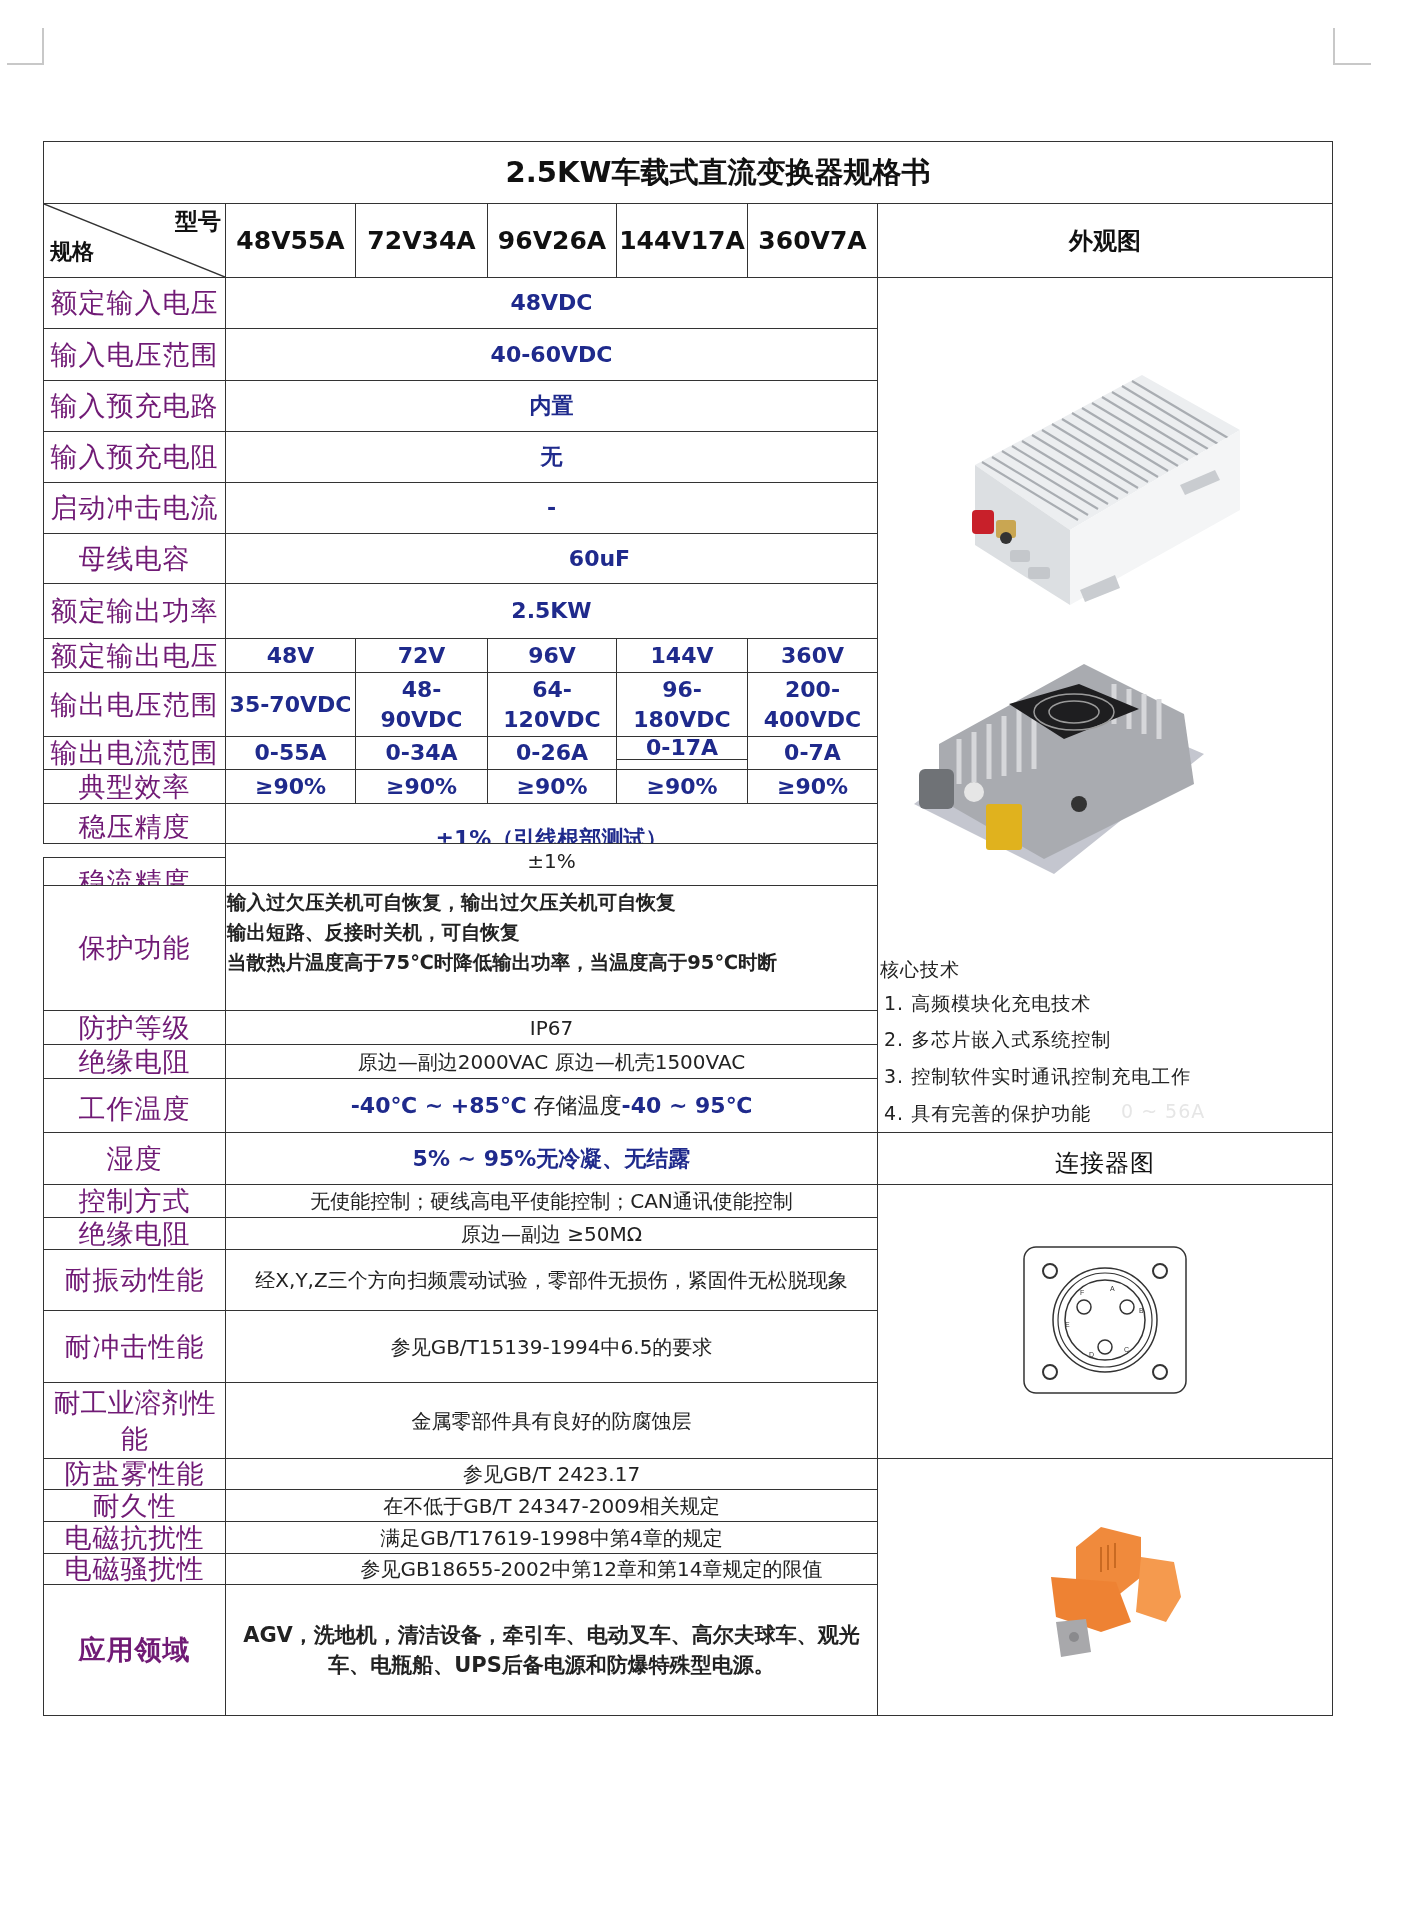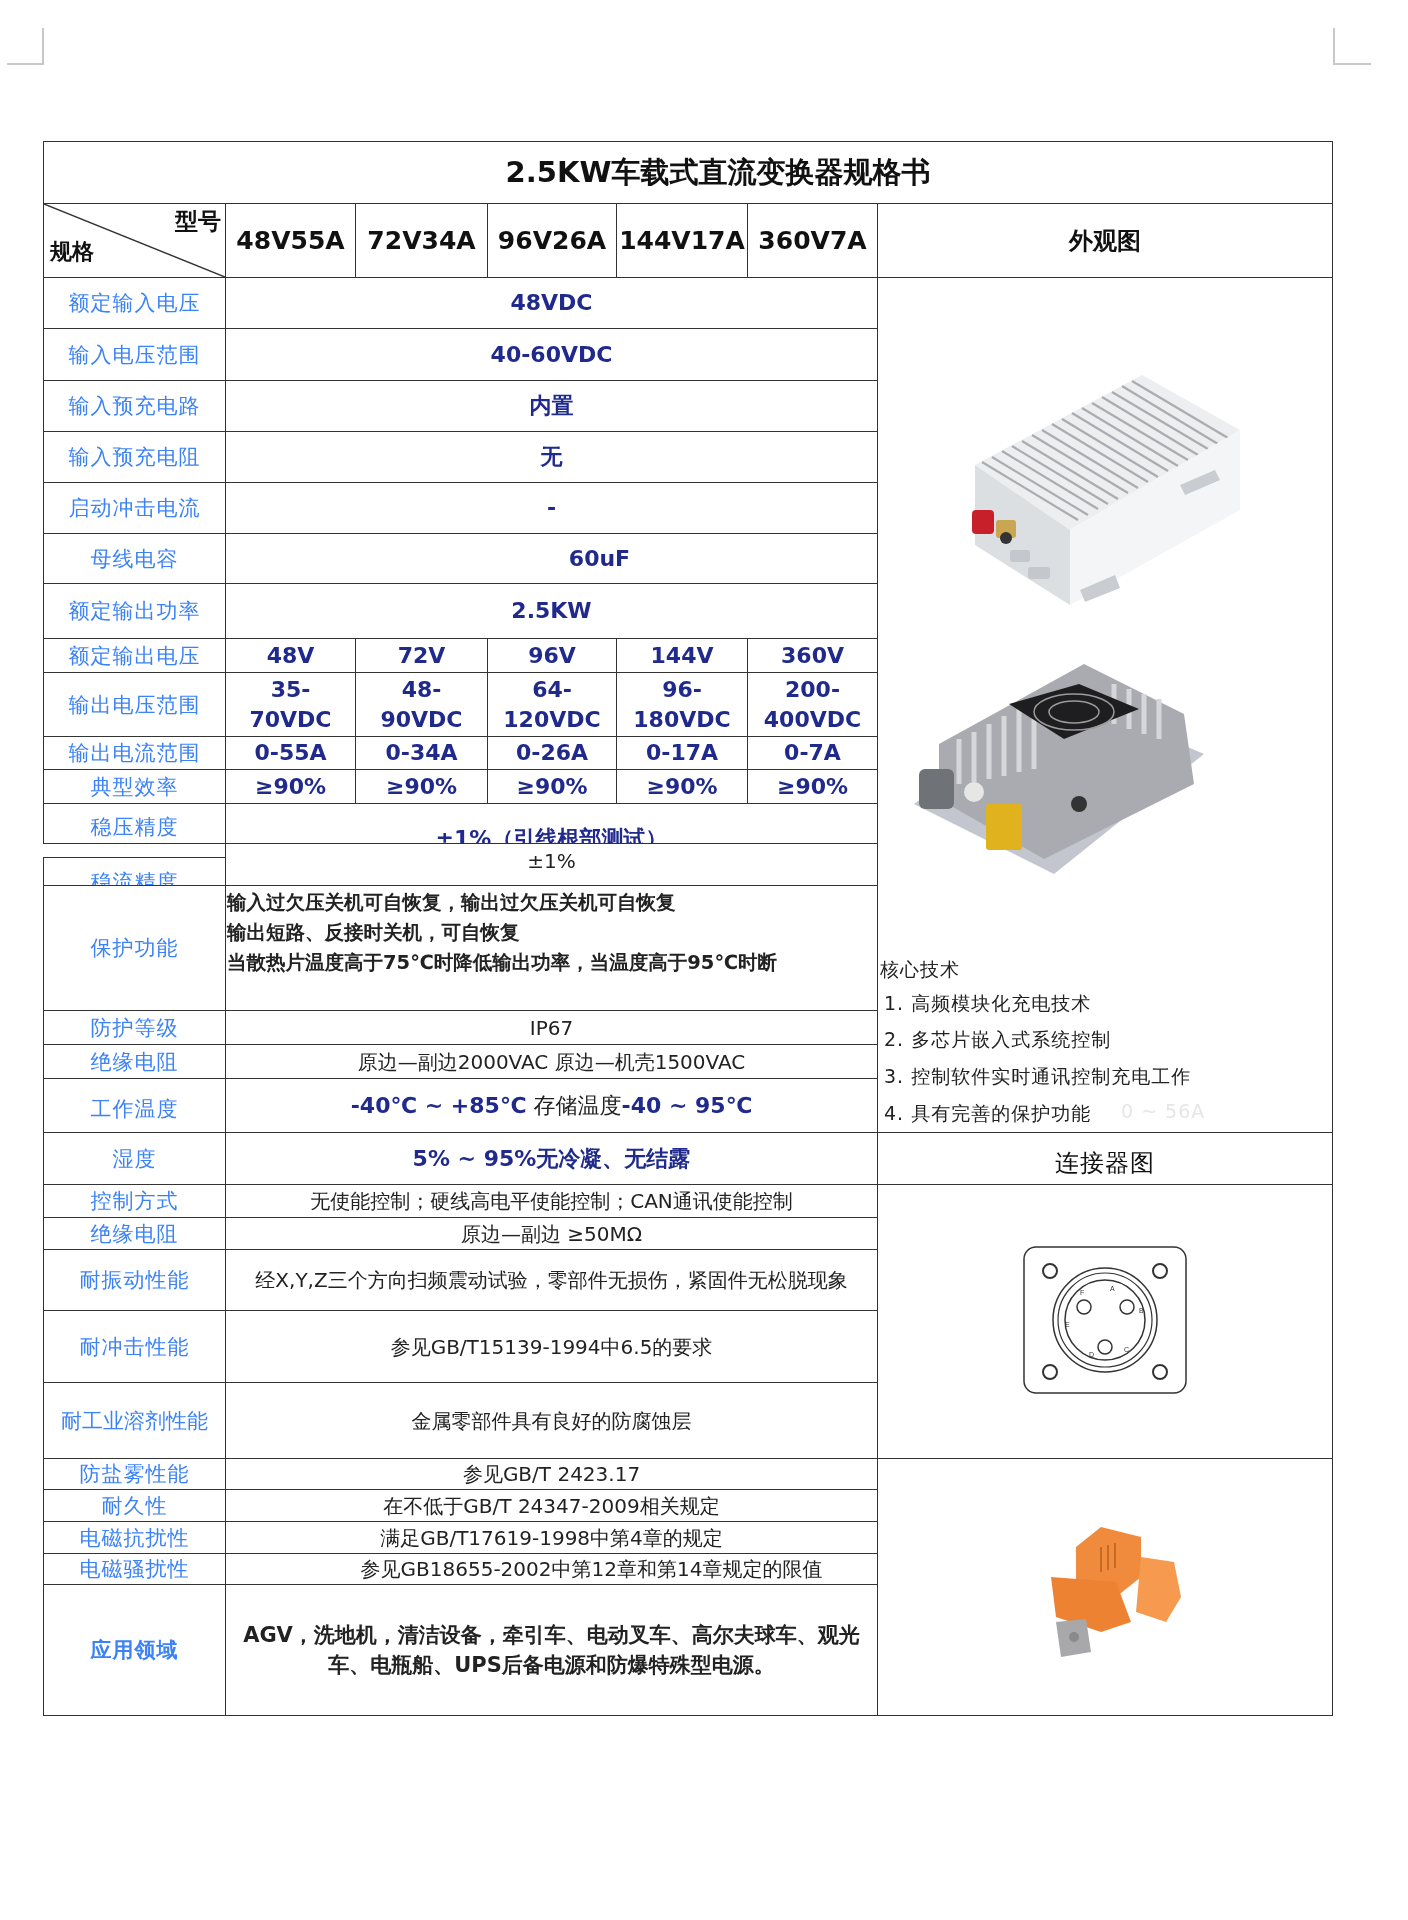--- a/index.html
+++ b/index.html
@@ -5,21 +5,21 @@
   html, body { margin:0; padding:0; background:#ffffff; }
   body { width:1408px; height:1920px; position:relative; overflow:hidden;
          font-family:"DejaVu Sans","Liberation Sans",sans-serif; color:#111; }
   .corner { position:absolute; border-color:#c8c8c8; border-style:solid; border-width:0; }
   .cl { left:7px; top:28px; width:35px; height:35px; border-right-width:2px; border-bottom-width:2px; }
   .cr { left:1333px; top:28px; width:36px; height:35px; border-left-width:2px; border-bottom-width:2px; }
 
   .cell { position:absolute; box-sizing:border-box; border:1.5px solid #333;
           display:flex; align-items:center; justify-content:center; text-align:center;
           background:#fff; overflow:hidden; }
-  .lbl { font-size:21px; letter-spacing:1px; color:#3b82f6; }
+  .lbl { font-size:27px; letter-spacing:1px; color:#701a75; }
   .val { font-size:22px; font-weight:bold; color:#1f2a8c; line-height:30px; }
   .blk { font-size:20px; color:#222; line-height:26px; }
   .hdr { font-size:25px; font-weight:bold; color:#111; }
   .title { font-size:29px; font-weight:bold; color:#111; }
   .lines { justify-content:flex-start; align-items:flex-start; flex-direction:column; text-align:left;
            padding:2px 0 0 1px; font-size:19.5px; line-height:30px; color:#222; white-space:nowrap;font-weight:bold; }
   .tech { position:absolute; font-size:19px; color:#222; white-space:nowrap; letter-spacing:1px; }
   .ghost { color:#e6e6e6; font-size:19px; }
   .diag { position:absolute; left:0; top:0; width:100%; height:100%; }
 </style>
@@ -125,21 +125,21 @@
   <div class="cell val" style="left:616px;top:638px;width:132px;height:35px;">
       <span>144V</span>
     </div>
   <div class="cell val" style="left:747px;top:638px;width:131px;height:35px;">
       <span>360V</span>
     </div>
 
   <div class="cell lbl" style="left:43px;top:672px;width:183px;height:65px;">
       <span>输出电压范围</span>
     </div>
-  <div class="cell val" style="left:225px;top:672px;width:131px;height:65px;flex-direction:column;">
+  <div class="cell val" style="left:225px;top:672px;width:131px;height:65px;flex-direction:row;">
       <span>35-</span>
       <span>70VDC</span>
     </div>
   <div class="cell val" style="left:355px;top:672px;width:133px;height:65px;flex-direction:column;">
       <span>48-</span>
       <span>90VDC</span>
     </div>
   <div class="cell val" style="left:487px;top:672px;width:130px;height:65px;flex-direction:column;">
       <span>64-</span>
       <span>120VDC</span>
@@ -158,21 +158,21 @@
     </div>
   <div class="cell val" style="left:225px;top:736px;width:131px;height:34px;">
       <span>0-55A</span>
     </div>
   <div class="cell val" style="left:355px;top:736px;width:133px;height:34px;">
       <span>0-34A</span>
     </div>
   <div class="cell val" style="left:487px;top:736px;width:130px;height:34px;">
       <span>0-26A</span>
     </div>
-  <div class="cell val" style="left:616px;top:736px;width:132px;height:34px;">
+  <div class="cell val" style="left:616px;top:736px;width:132px;height:24px;">
       <span>0-17A</span>
     </div>
   <div class="cell val" style="left:747px;top:736px;width:131px;height:34px;">
       <span>0-7A</span>
     </div>
 
   <div class="cell lbl" style="left:43px;top:769px;width:183px;height:35px;">
       <span>典型效率</span>
     </div>
   <div class="cell val" style="left:225px;top:769px;width:131px;height:35px;">

